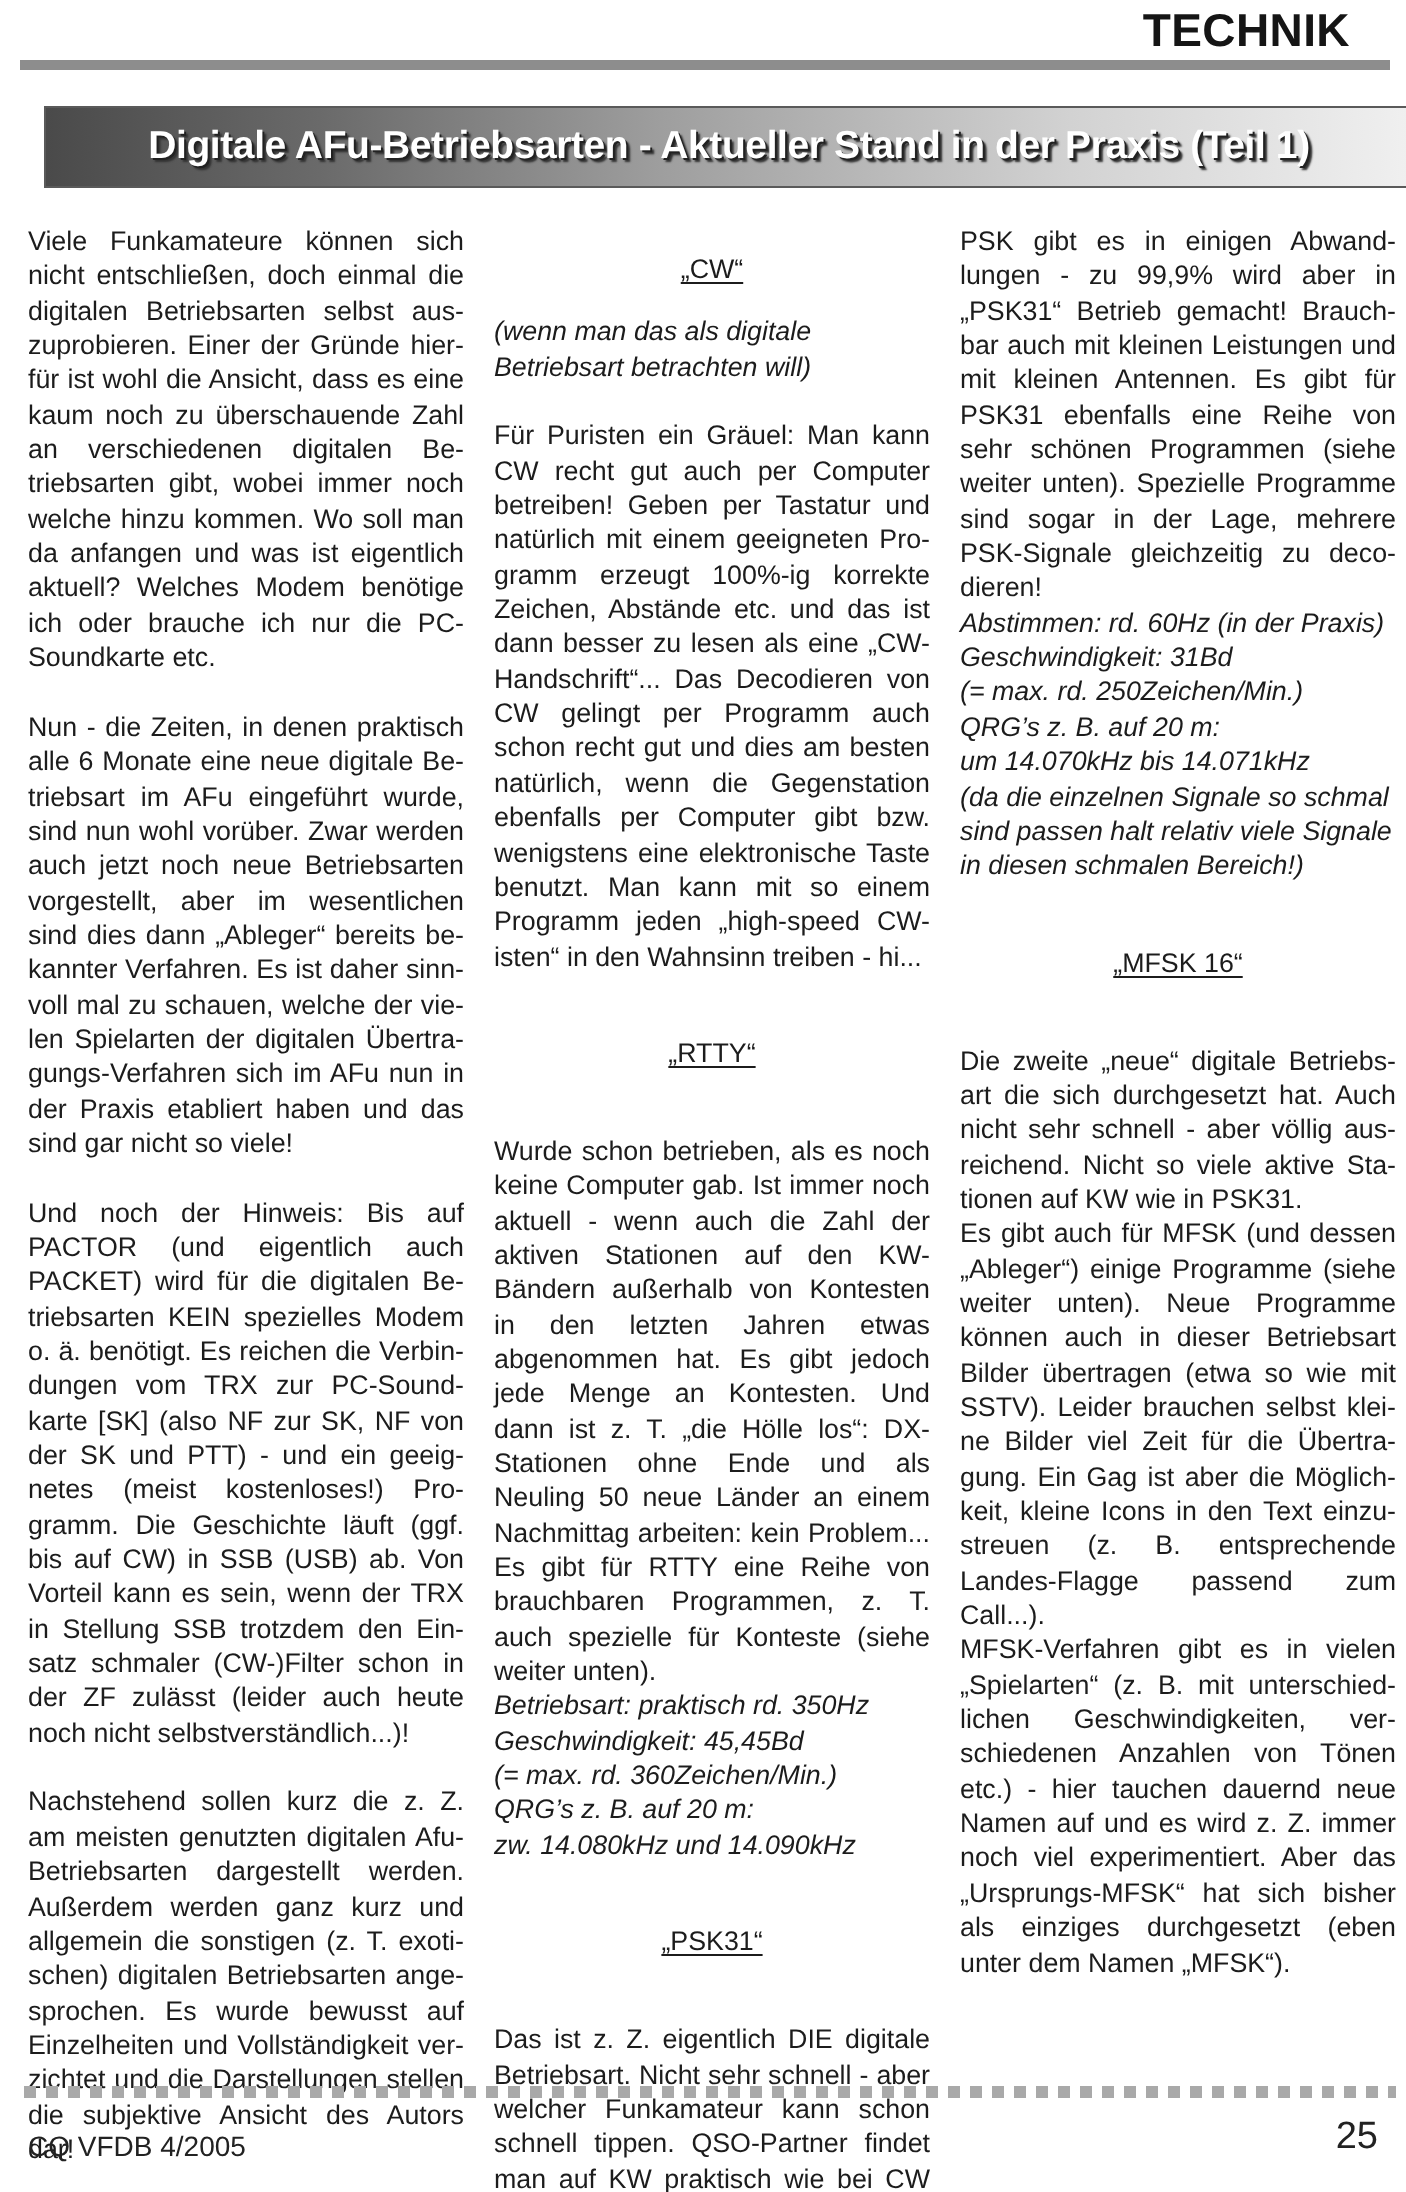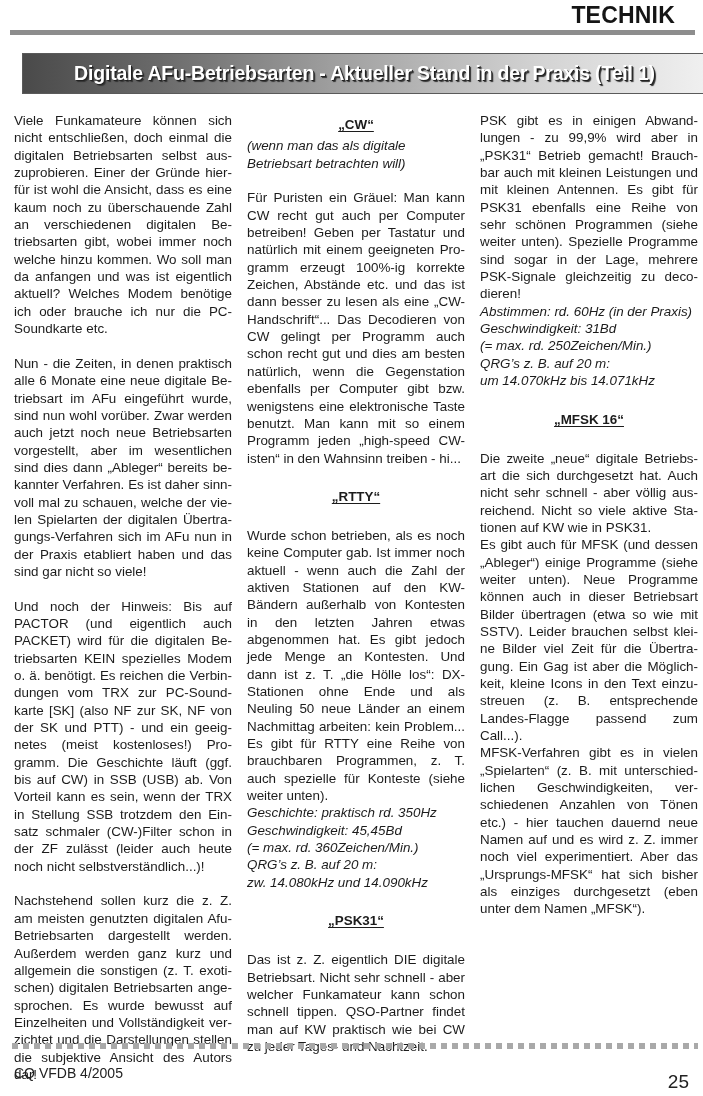--- a/index.html
+++ b/index.html
@@ -10,32 +10,32 @@
   .top-rule { position: absolute; left: 10px; top: 30px; width: 685px; height: 5px; background: #8d8d8d; }
   .title-band { position: absolute; left: 22px; top: 53px; width: 685px; height: 41px;
          background: linear-gradient(90deg, #4a4a4a 0%, #6a6a6a 20%, #9e9e9e 45%, #d2d2d2 75%, #f0f0f0 100%);
          border: 1px solid #5a5a5a; box-sizing: border-box; display: flex; align-items: center; justify-content: center; }
   .title-band span { color: #ffffff; font-weight: bold; font-size: 19.5px; letter-spacing: -0.2px;
          text-shadow: 1px 1px 0 #222, 2px 2px 1px #333; }
   .col { position: absolute; top: 112px; width: 218px; font-size: 13.4px; line-height: 17.35px; }
   .col p { margin: 0; text-align: justify; hyphens: manual; }
   .col .gap { height: 17.35px; }
   .col .it { font-style: italic; text-align: left; }
-  .col .head { text-align: center; font-weight: bold; margin: 4px; }
+  .col .head { text-align: center; font-weight: normal; margin: 14px; }
   .col .head u { text-decoration: underline; text-underline-offset: 2px; }
   .col .sub { text-align: left; font-style: italic; margin: 0; }
   .col .subn { text-align: center; margin: 0; }
   .col .subn u { font-weight: bold; }
   #col1 { left: 14px; }
   #col2 { left: 247px; }
   #col3 { left: 480px; }
   .dots { position: absolute; left: 12px; top: 1043px; width: 686px; height: 6px;
          background-image: repeating-linear-gradient(90deg, #a9a9a9 0 6px, transparent 6px 11px); }
   .foot-left { position: absolute; left: 14px; top: 1065px; font-size: 14px; color: #222; }
-  .foot-right { position: absolute; right: 14px; top: 1058px; font-size: 19px; color: #222; margin-top: 13px; }
+  .foot-right { position: absolute; right: 14px; top: 1058px; font-size: 19px; color: #222; }
 </style>
 </head>
 <body>
 
 <div class="section-label">TECHNIK</div>
 <div class="top-rule"></div>
 <div class="title-band">
   <span>Digitale AFu-Betriebsarten - Aktueller Stand in der Praxis (Teil 1)</span>
 </div>
 
@@ -51,38 +51,39 @@
 
 <div class="col" id="col2">
   <p class="head"><u>„CW“</u></p>
   <p class="sub">(wenn man das als digitale Betriebsart betrachten will)</p>
   <div class="gap"></div>
   <p>Für Puristen ein Gräuel: Man kann CW recht gut auch per Computer betreiben! Geben per Tastatur und natürlich mit einem geeigneten Pro­gramm erzeugt 100%-ig korrekte Zeichen, Abstände etc. und das ist dann besser zu lesen als eine „CW-Handschrift“... Das Decodieren von CW gelingt per Programm auch schon recht gut  und dies am besten natürlich, wenn die Gegenstation ebenfalls per Computer gibt bzw. wenigstens eine elektronische Tas­te benutzt. Man kann mit so einem Programm jeden „high-speed CW-isten“ in den Wahnsinn treiben - hi...</p>
   <div class="gap"></div>
   <p class="head"><u>„RTTY“</u></p>
   <div class="gap"></div>
   <p>Wurde schon betrieben, als es noch keine Computer gab. Ist immer noch aktuell - wenn auch die Zahl der akti­ven Stationen auf den KW-Bändern außerhalb von Kontesten in den letz­ten Jahren etwas abgenommen hat. Es gibt jedoch jede Menge an Kon­testen. Und dann ist z. T. „die Hölle los“: DX-Stationen ohne Ende und als Neuling 50 neue Länder an ei­nem Nachmittag arbeiten: kein Pro­blem... Es gibt für RTTY eine Reihe von brauchbaren Programmen, z. T. auch spezielle für Konteste (siehe weiter unten).</p>
-  <p class="it">Geschichte: praktisch rd. 350Hz</p>
+  <p class="it">Betriebsart: praktisch rd. 350Hz</p>
   <p class="it">Geschwindigkeit: 45,45Bd</p>
   <p class="it">(= max. rd. 360Zeichen/Min.)</p>
   <p class="it">QRG’s z. B. auf 20 m:</p>
   <p class="it">zw. 14.080kHz und 14.090kHz</p>
   <div class="gap"></div>
   <p class="head"><u>„PSK31“</u></p>
   <div class="gap"></div>
   <p>Das ist z. Z. eigentlich DIE digitale Betriebsart. Nicht sehr schnell - aber welcher Funkamateur kann schon schnell tippen. QSO-Partner findet man auf KW praktisch wie bei CW zu jeder Tages- und Nachtzeit.</p>
 </div>
 
 <div class="col" id="col3">
   <p>PSK gibt es in einigen Abwand­lungen - zu 99,9% wird aber in „PSK31“ Betrieb gemacht! Brauch­bar auch mit kleinen Leistungen und mit kleinen Antennen. Es gibt für PSK31 ebenfalls eine Reihe von sehr schönen Programmen (siehe weiter unten). Spezielle Programme sind sogar in der Lage, mehrere PSK-Signale gleichzeitig zu deco­dieren!</p>
   <p class="it">Abstimmen: rd. 60Hz (in der Praxis)</p>
   <p class="it">Geschwindigkeit: 31Bd</p>
   <p class="it">(= max. rd. 250Zeichen/Min.)</p>
   <p class="it">QRG’s z. B. auf 20 m:</p>
   <p class="it">um 14.070kHz bis 14.071kHz</p>
+  <p class="it">(da die einzelnen Signale so schmal sind passen halt relativ viele Signale in diesen schmalen Bereich!)</p>
   <div class="gap"></div>
   <p class="head"><u>„MFSK 16“</u></p>
   <div class="gap"></div>
   <p>Die zweite „neue“ digitale Betriebs­art die sich durchgesetzt hat. Auch nicht sehr schnell - aber völlig aus­reichend. Nicht so viele aktive Sta­tionen auf KW wie in PSK31.</p>
   <p>Es gibt auch für MFSK (und dessen „Ableger“) einige Programme (siehe weiter unten). Neue Programme können auch in dieser Betriebsart Bilder übertragen (etwa so wie mit SSTV). Leider brauchen selbst klei­ne Bilder viel Zeit für die Übertra­gung. Ein Gag ist aber die Möglich­keit, kleine Icons in den Text einzu­streuen (z. B. entsprechende Landes-Flagge passend zum Call...).</p>
   <p>MFSK-Verfahren gibt es in vielen „Spielarten“ (z.  B. mit unterschied­lichen Geschwindigkeiten, ver­schiedenen Anzahlen von Tönen etc.) - hier tauchen dauernd neue Namen auf und es wird z. Z. immer noch viel experimentiert. Aber das „Ursprungs-MFSK“ hat sich bisher als einziges durchgesetzt (eben unter dem Namen „MFSK“).</p>
 </div>
 
 <div class="dots"></div>
 <div class="foot-left">CQ VFDB 4/2005</div>

